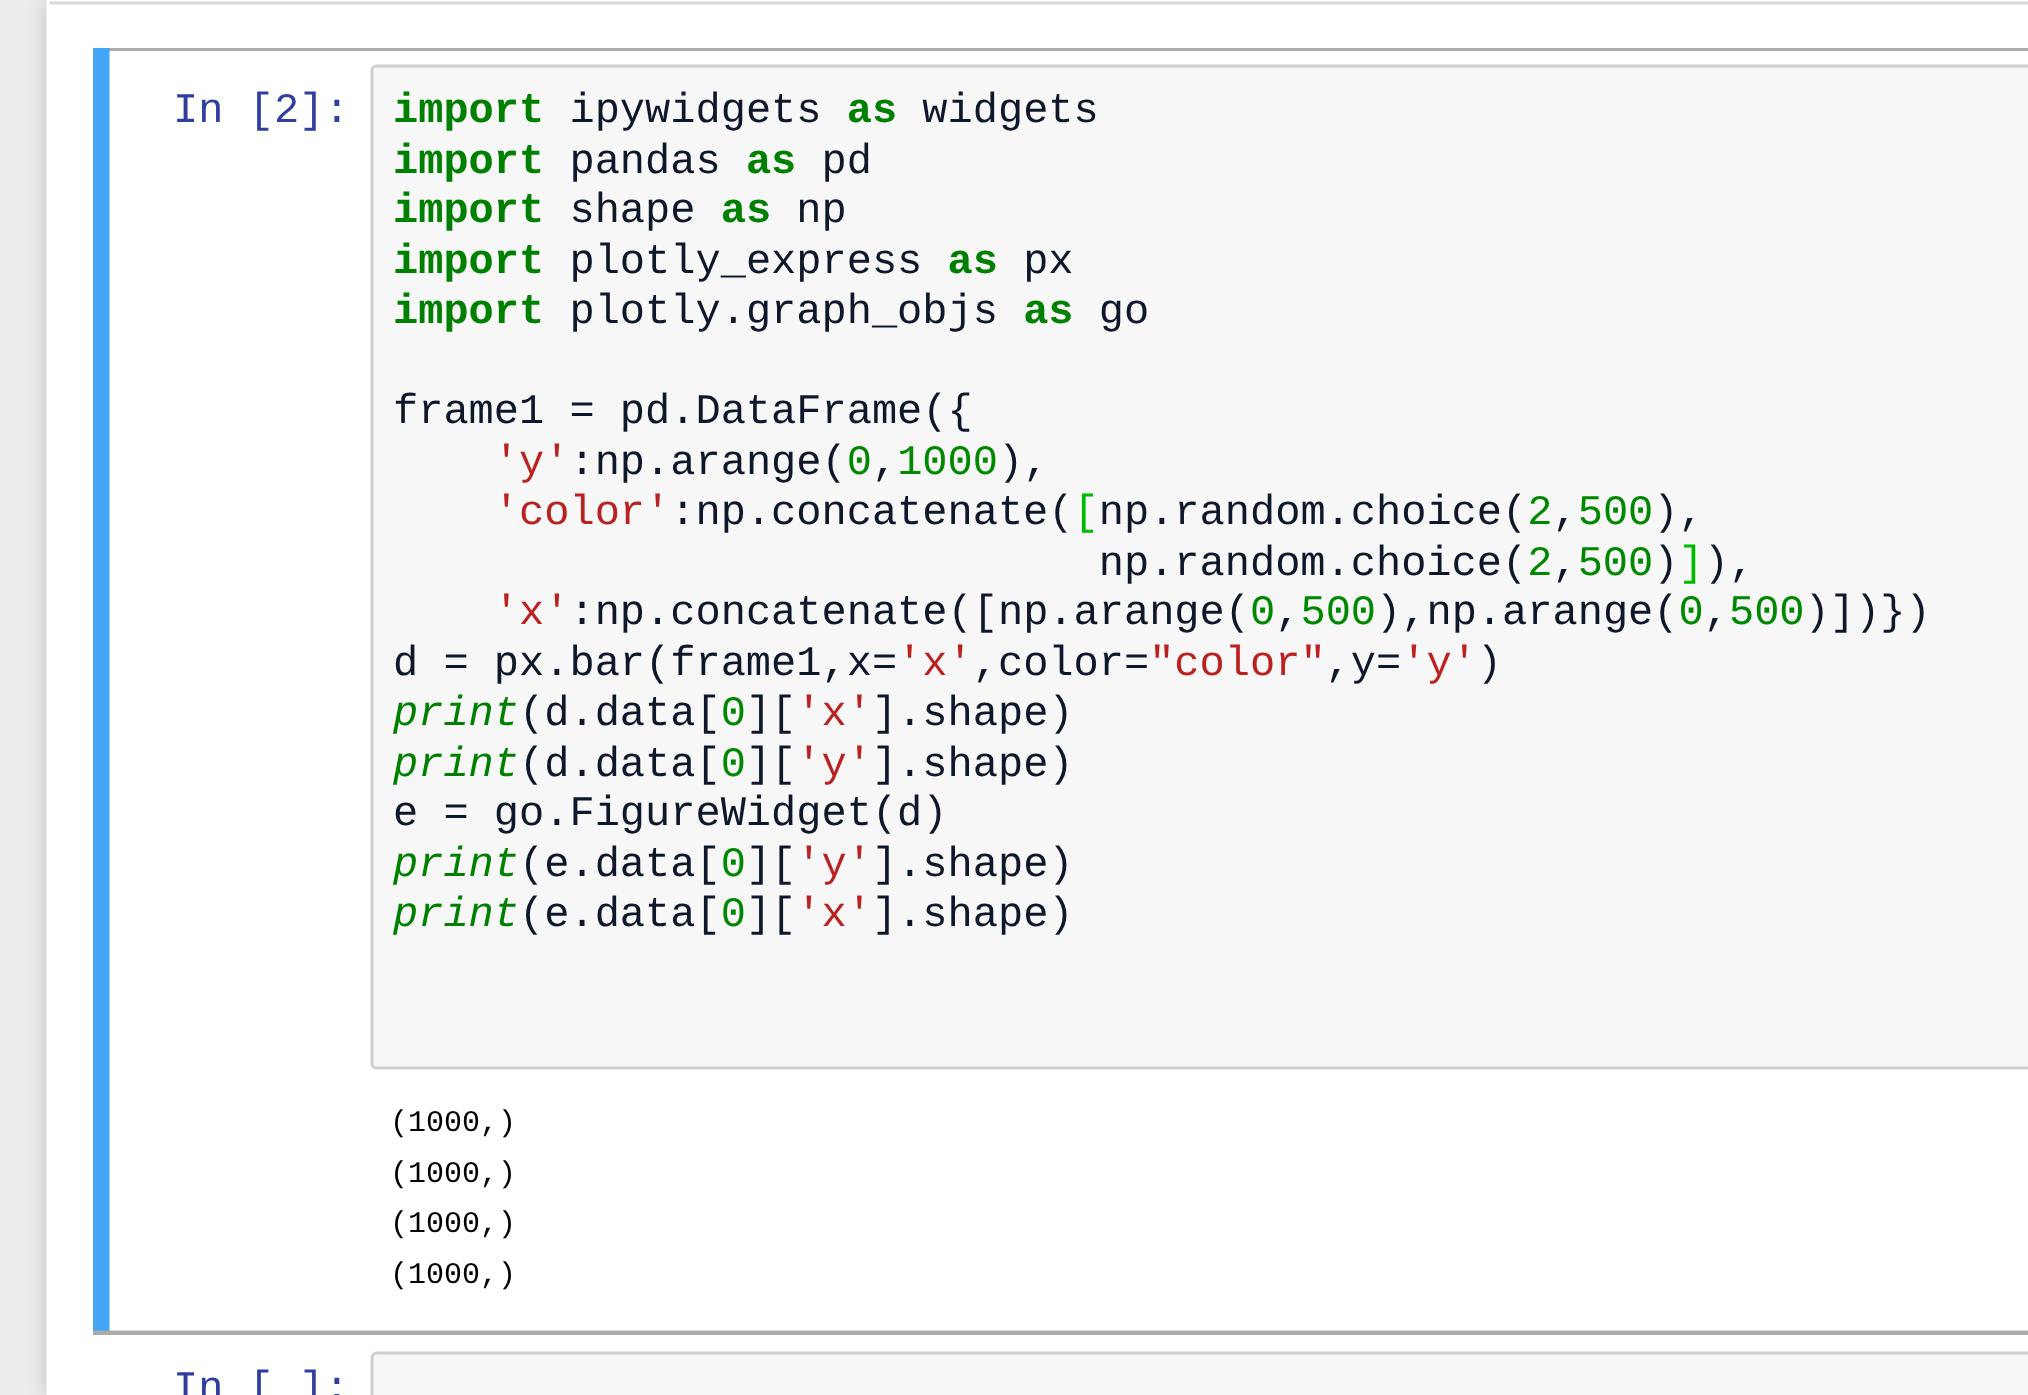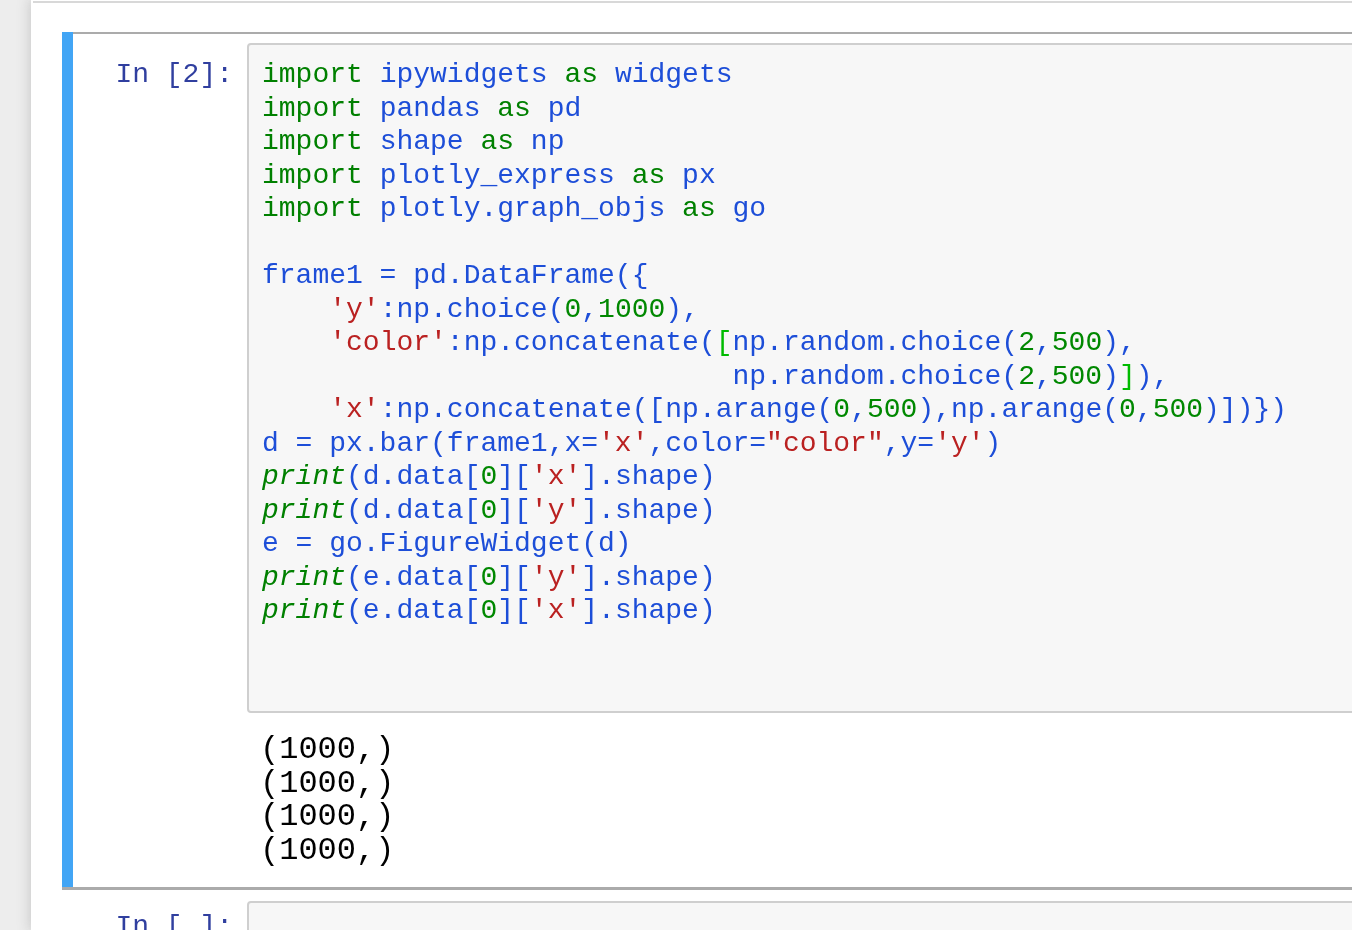--- a/index.html
+++ b/index.html
@@ -44,31 +44,31 @@
   }
   .code-box-1{top:43px;height:670px;}
   .code-box-2{top:901px;height:60px;}
 
   .cm-code{
     padding:13px 0 0 13px;
     font-family:"Liberation Mono","DejaVu Sans Mono",monospace;
     font-size:28px;line-height:33.5px;color:#000;
   }
   .cm-line{white-space:pre;height:33.5px;}
-  .tok-k{color:var(--kw);font-weight:normal;}
+  .tok-k{color:var(--kw);font-weight:bold;}
   .tok-b{color:var(--builtin);font-style:italic;}
   .tok-m{color:var(--num);}
   .tok-s{color:var(--str);}
   .tok-mb{color:var(--mb);}
-  .tok-p{color:#1d4ed8;}
+  .tok-p{color:#0f172a;}
 
   .output-area{
     position:absolute;left:229px;top:733px;
     font-family:"Liberation Mono","DejaVu Sans Mono",monospace;
-    font-size:32px;line-height:33.5px;color:#000;white-space:pre;
+    font-size:20px;line-height:33.5px;color:#000;white-space:pre;
   }
 </style>
 </head>
 <body>
 
 <div class="notebook-page">
 
   <div class="top-divider"></div>
 
   <div>
@@ -80,21 +80,21 @@
 
     <div class="code-box code-box-1">
       <div class="cm-code" id="code-1">
           <div class="cm-line"><span class="tok-k">import</span><span class="tok-p"> ipywidgets </span><span class="tok-k">as</span><span class="tok-p"> widgets</span></div>
           <div class="cm-line"><span class="tok-k">import</span><span class="tok-p"> pandas </span><span class="tok-k">as</span><span class="tok-p"> pd</span></div>
           <div class="cm-line"><span class="tok-k">import</span><span class="tok-p"> shape </span><span class="tok-k">as</span><span class="tok-p"> np</span></div>
           <div class="cm-line"><span class="tok-k">import</span><span class="tok-p"> plotly_express </span><span class="tok-k">as</span><span class="tok-p"> px</span></div>
           <div class="cm-line"><span class="tok-k">import</span><span class="tok-p"> plotly.graph_objs </span><span class="tok-k">as</span><span class="tok-p"> go</span></div>
           <div class="cm-line">&nbsp;</div>
           <div class="cm-line"><span class="tok-p">frame1 = pd.DataFrame({</span></div>
-          <div class="cm-line"><span class="tok-p">    </span><span class="tok-s">'y'</span><span class="tok-p">:np.choice(</span><span class="tok-m">0</span><span class="tok-p">,</span><span class="tok-m">1000</span><span class="tok-p">),</span></div>
+          <div class="cm-line"><span class="tok-p">    </span><span class="tok-s">'y'</span><span class="tok-p">:np.arange(</span><span class="tok-m">0</span><span class="tok-p">,</span><span class="tok-m">1000</span><span class="tok-p">),</span></div>
           <div class="cm-line"><span class="tok-p">    </span><span class="tok-s">'color'</span><span class="tok-p">:np.concatenate(</span><span class="tok-mb">[</span><span class="tok-p">np.random.choice(</span><span class="tok-m">2</span><span class="tok-p">,</span><span class="tok-m">500</span><span class="tok-p">),</span></div>
           <div class="cm-line"><span class="tok-p">                            np.random.choice(</span><span class="tok-m">2</span><span class="tok-p">,</span><span class="tok-m">500</span><span class="tok-p">)</span><span class="tok-mb">]</span><span class="tok-p">),</span></div>
           <div class="cm-line"><span class="tok-p">    </span><span class="tok-s">'x'</span><span class="tok-p">:np.concatenate([np.arange(</span><span class="tok-m">0</span><span class="tok-p">,</span><span class="tok-m">500</span><span class="tok-p">),np.arange(</span><span class="tok-m">0</span><span class="tok-p">,</span><span class="tok-m">500</span><span class="tok-p">)])})</span></div>
           <div class="cm-line"><span class="tok-p">d = px.bar(frame1,x=</span><span class="tok-s">'x'</span><span class="tok-p">,color=</span><span class="tok-s">"color"</span><span class="tok-p">,y=</span><span class="tok-s">'y'</span><span class="tok-p">)</span></div>
           <div class="cm-line"><span class="tok-b">print</span><span class="tok-p">(d.data[</span><span class="tok-m">0</span><span class="tok-p">][</span><span class="tok-s">'x'</span><span class="tok-p">].shape)</span></div>
           <div class="cm-line"><span class="tok-b">print</span><span class="tok-p">(d.data[</span><span class="tok-m">0</span><span class="tok-p">][</span><span class="tok-s">'y'</span><span class="tok-p">].shape)</span></div>
           <div class="cm-line"><span class="tok-p">e = go.FigureWidget(d)</span></div>
           <div class="cm-line"><span class="tok-b">print</span><span class="tok-p">(e.data[</span><span class="tok-m">0</span><span class="tok-p">][</span><span class="tok-s">'y'</span><span class="tok-p">].shape)</span></div>
           <div class="cm-line"><span class="tok-b">print</span><span class="tok-p">(e.data[</span><span class="tok-m">0</span><span class="tok-p">][</span><span class="tok-s">'x'</span><span class="tok-p">].shape)</span></div>
           <div class="cm-line">&nbsp;</div>

